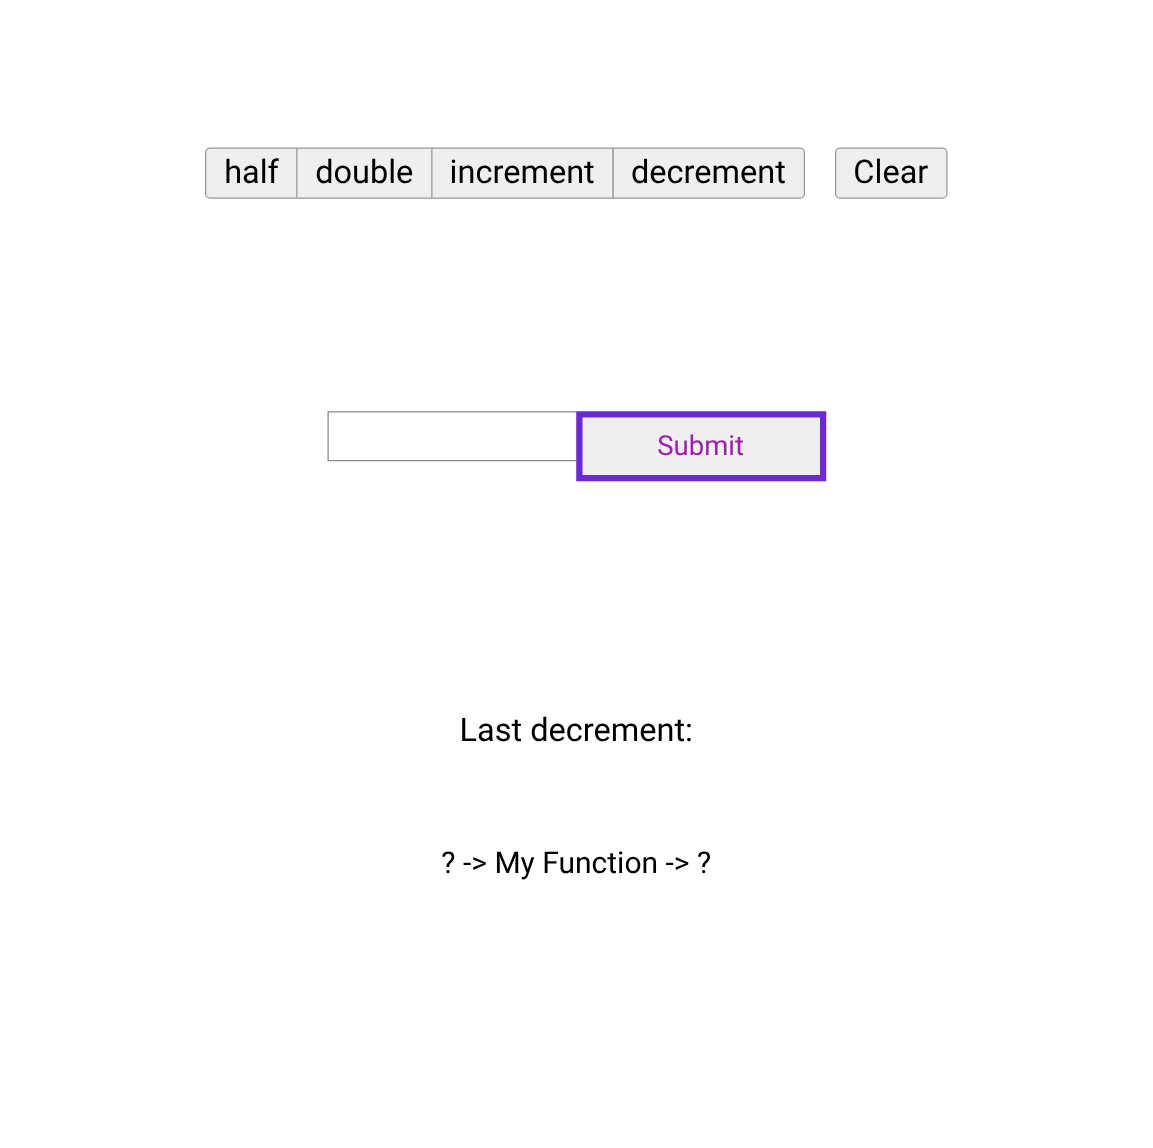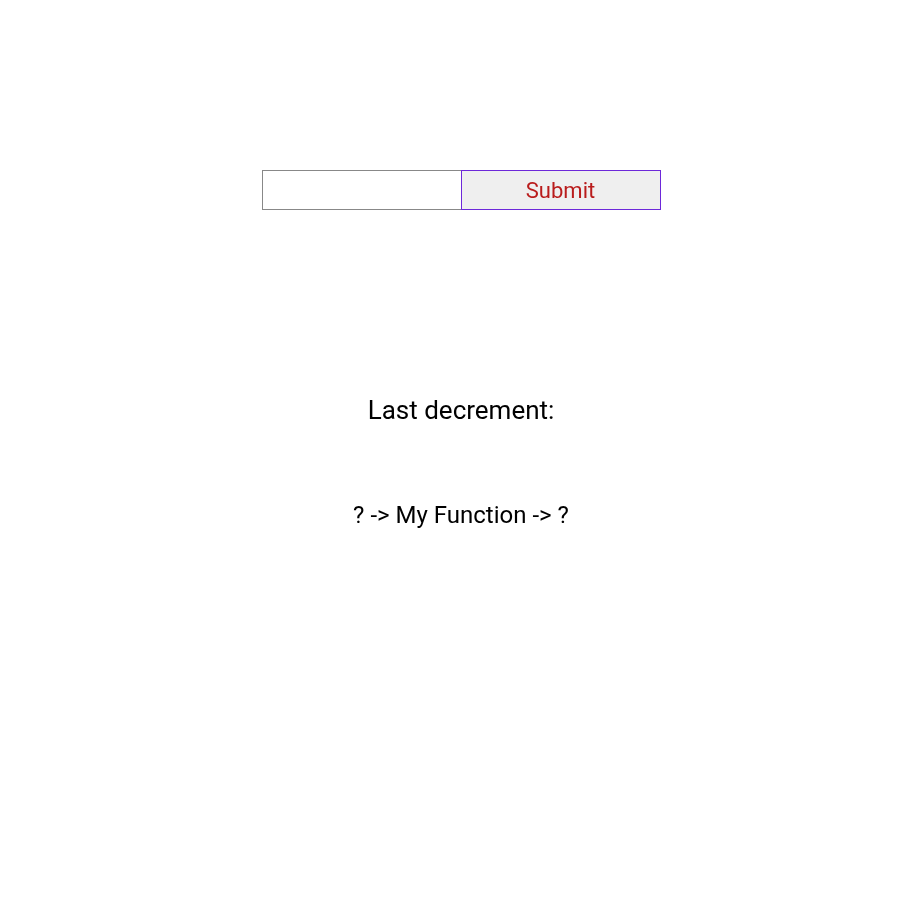--- a/index.html
+++ b/index.html
@@ -75,43 +75,52 @@
       width: 200px;
       height: 40px;
       border: 1px solid #888888;
       padding: 4px 8px;
       background: #ffffff;
     }
     .submit-btn {
       font-family: inherit;
       font-size: 22px;
       width: 200px;
-      height: 40px;
-      border: 1px solid #6d28d9;
+      height: 56px;
+      border: 5px solid #6d28d9;
       background: #efefef;
       cursor: pointer;
       margin-left: -1px;
-      color: #b91c1c;
+      color: #a21caf;
     }
     .last-exec-label {
       margin-top: 185px;
       font-size: 26px;
       text-align: center;
     }
     .last-exec-value {
       margin-top: 76px;
       font-size: 24px;
       text-align: center;
     }
   </style>
 </head>
 <body>
 
 <div class="container">
 
+  <div class="toolbar">
+    <div class="btn-group">
+      <button class="btn">half</button>
+      <button class="btn">double</button>
+      <button class="btn">increment</button>
+      <button class="btn">decrement</button>
+    </div>
+    <button class="btn btn-clear">Clear</button>
+  </div>
 
 
   <div class="form-row">
     <input type="text" class="text-input" value="" style="">
     <button class="submit-btn">Submit</button>
   </div>
 
   <div class="last-exec-label">Last decrement:</div>
   <div class="last-exec-value">? -&gt; My Function -&gt; ?</div>
 

